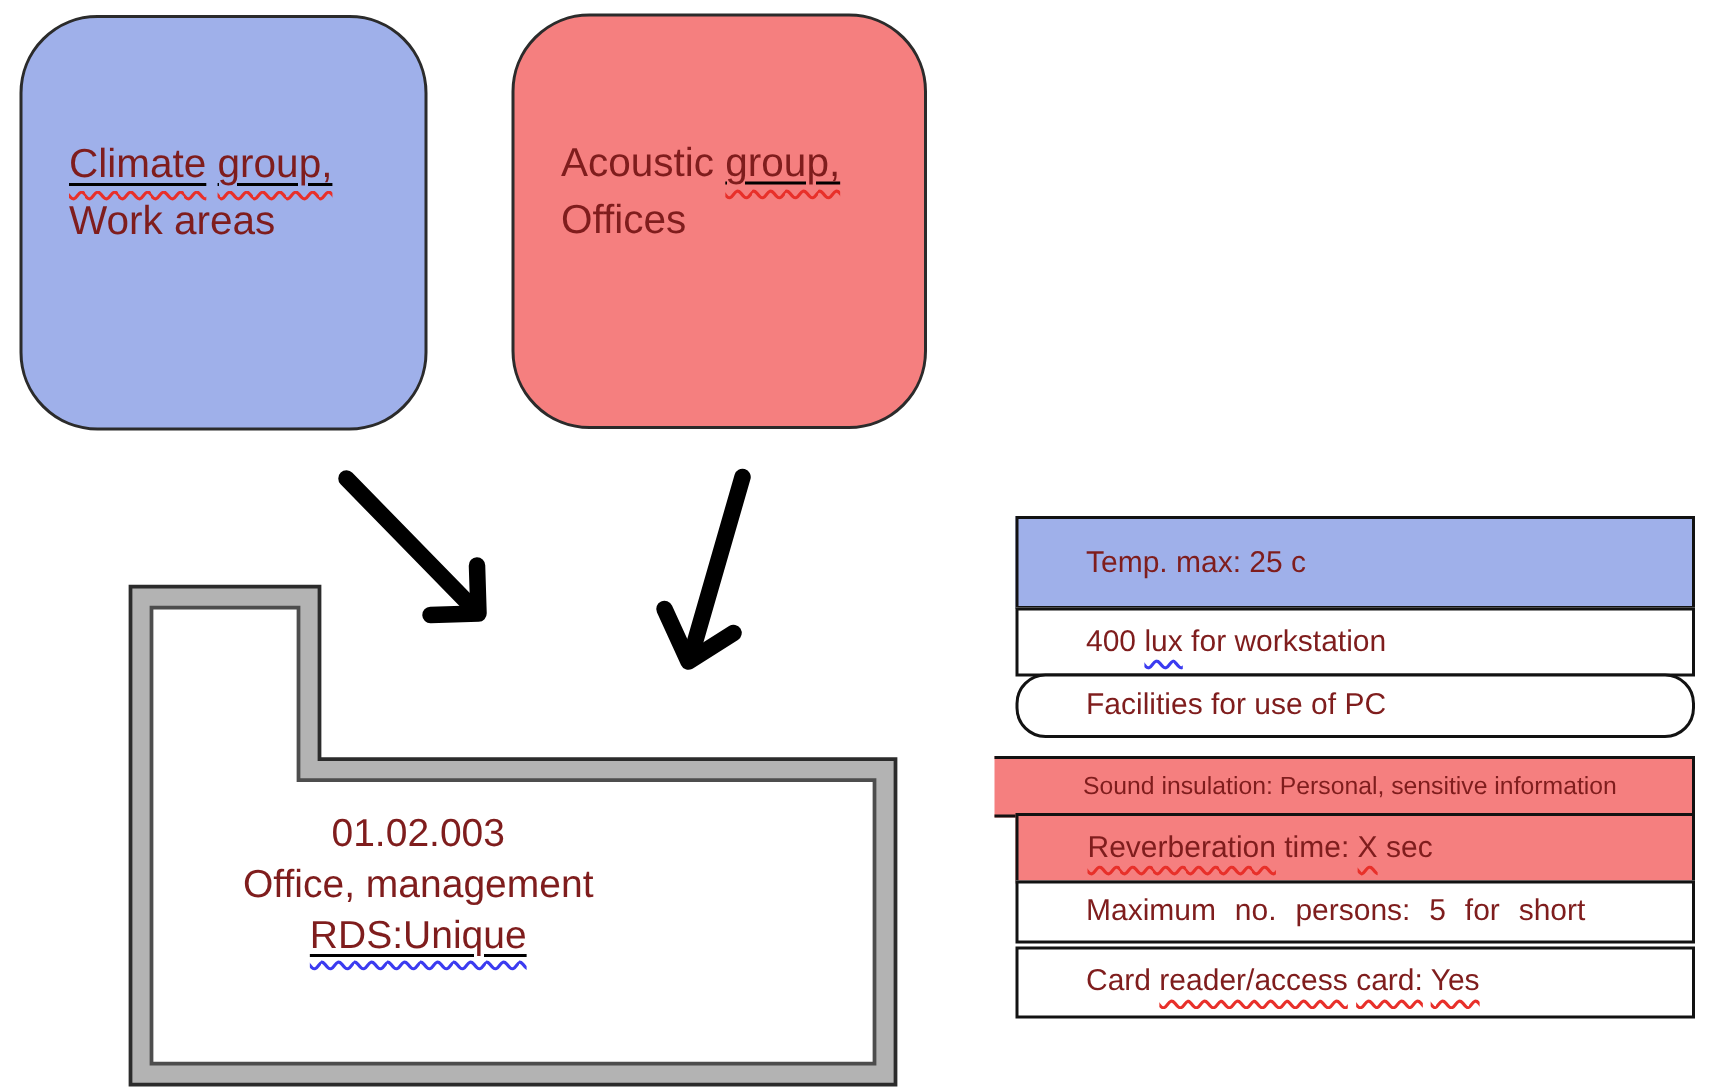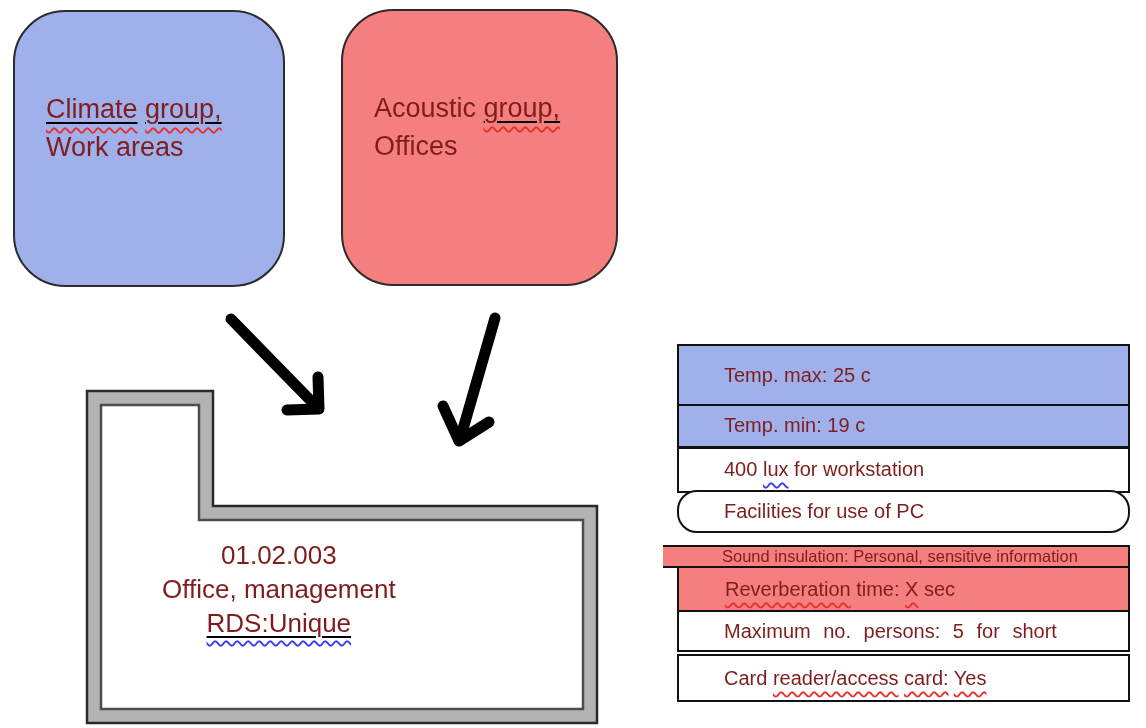--- a/index.html
+++ b/index.html
@@ -30,21 +30,21 @@
     box-sizing:border-box;border:2.5px solid #121212;background:#fff;
     display:flex;align-items:center;padding-left:45px;font-size:20px;height:44px;
     margin-top:-2.5px;position:relative;
   }
   .row-blue{background:#9fb0ea;}
   .row-red{background:#f57f7f;padding-left:46px;}
   #row-temp-max{height:62px;margin-top:0;}
   #row-temp-min{height:44px;}
   #row-lux{height:46px;margin-top:-1px;}
   #row-pc{height:43px;border-radius:20px;}
-  #row-sound{height:23px;margin-top:12px;margin-left:-14px;width:calc(100% + 14px);
+  #row-sound{height:41px;margin-top:12px;margin-left:-14px;width:calc(100% + 14px);
              padding-left:59px;font-size:16.5px;border-left:none;}
   #row-reverb{height:47px;}
   #row-persons{height:42px;word-spacing:7px;}
   #row-card{height:48px;margin-top:2px;}
   
   #draw-layer{position:absolute;left:0;top:0;}
 </style>
 </head>
 <body>
 
@@ -85,23 +85,20 @@
     <div>Office, management</div>
     <div>
       <span class="sq-blue"><span class="ul">RDS:Unique</span></span>
     </div>
   </div>
 
   <div id="req-table">
     <div id="row-temp-max" class="req-row row-blue">
       <span>Temp. max: 25 c</span>
     </div>
-    <div id="row-temp-min" class="req-row row-blue">
-      <span>Temp. min: 19 c</span>
-    </div>
     <div id="row-lux" class="req-row">
       <span><span>400 </span><span class="sq-blue">lux</span><span> for workstation</span></span>
     </div>
     <div id="row-pc" class="req-row">
       <span>Facilities for use of PC</span>
     </div>
     <div id="row-sound" class="req-row row-red">
       <span>Sound insulation: Personal, sensitive information</span>
     </div>
     <div id="row-reverb" class="req-row row-red">

